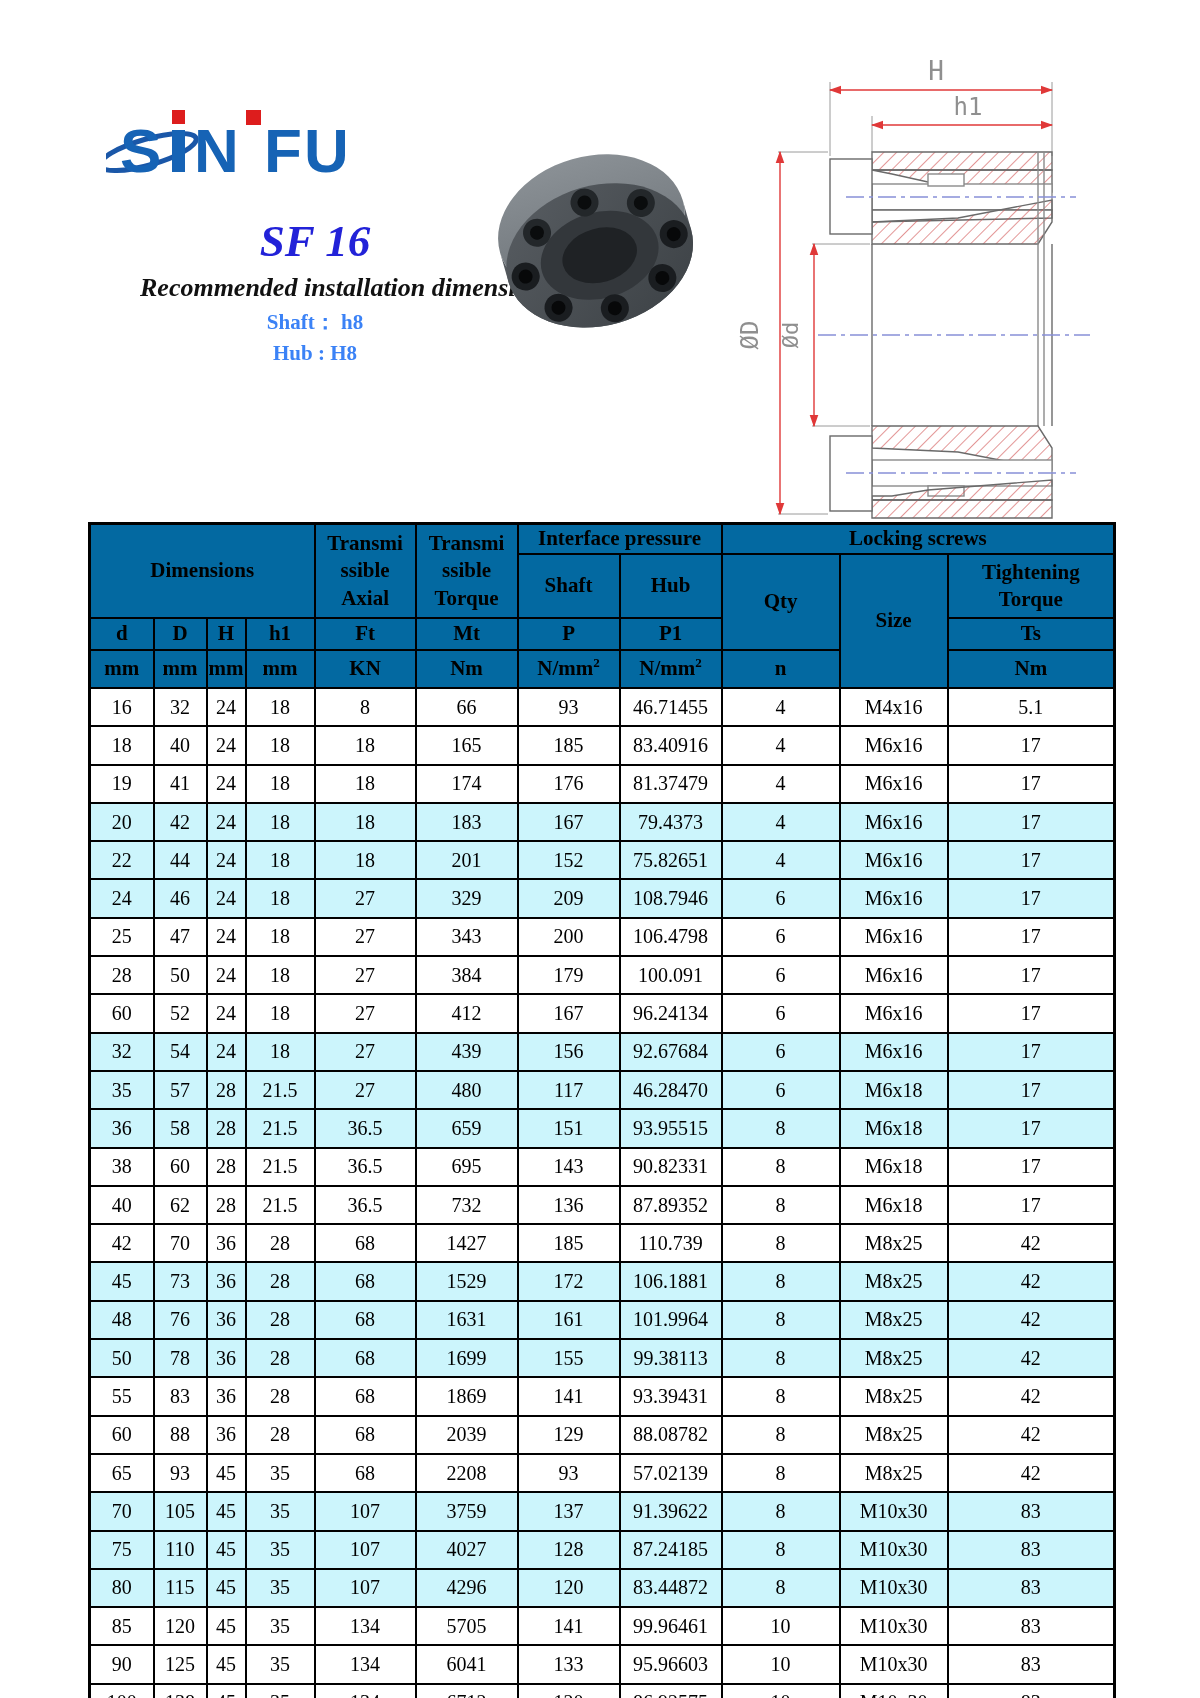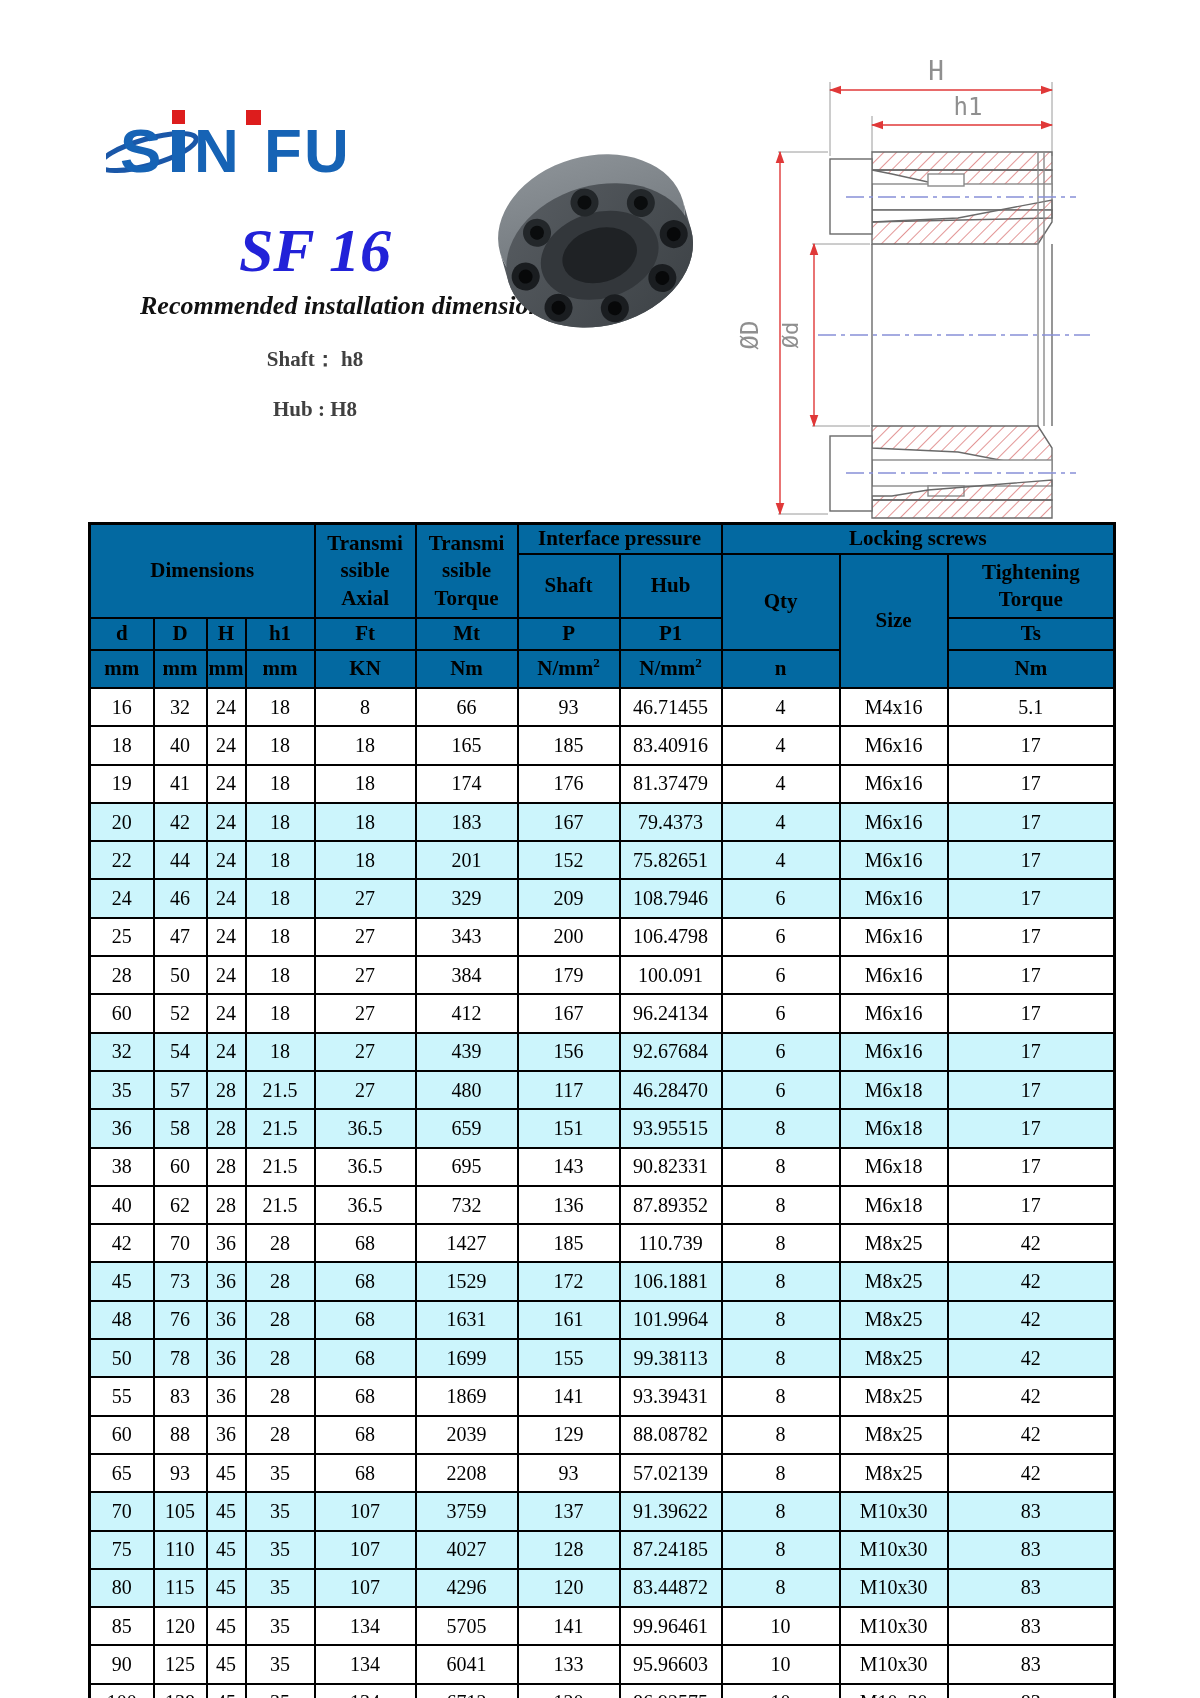--- a/index.html
+++ b/index.html
@@ -4,23 +4,23 @@
 <style>
   html,body{margin:0;padding:0;background:#ffffff;}
   #page{position:relative;width:1200px;height:1698px;background:#ffffff;overflow:hidden;
         font-family:"Liberation Serif", serif;color:#000;}
 
   
   .logo{position:absolute;left:106px;top:90px;width:250px;height:100px;}
 
   
   .title-block{position:absolute;left:140px;top:218px;width:350px;text-align:center;}
-  .model{font-size:62px;font-weight:bold;font-style:italic;color:#2222d8;line-height:1.05;text-align:center;}
+  .model{font-size:45px;font-weight:bold;font-style:italic;color:#2222d8;line-height:1.05;text-align:center;}
   .subtitle{font-size:26px;font-weight:bold;font-style:italic;color:#111;margin-top:8px;white-space:nowrap;}
-  .spec-line{font-size:21px;font-weight:bold;color:#404040;margin-top:24px;}
+  .spec-line{font-size:21px;font-weight:bold;color:#3b82f6;margin-top:5px;}
 
   
   .photo{position:absolute;left:486px;top:130px;width:218px;height:218px;}
   .drawing{position:absolute;left:678px;top:52px;width:517px;height:472px;}
 
   
   .sheet{position:absolute;left:88px;top:522px;}
   table{border-collapse:collapse;table-layout:fixed;width:1025px;}
   th,td{border:2px solid #000;text-align:center;vertical-align:middle;padding:0;overflow:hidden;}
   table{border:3px solid #000;}

